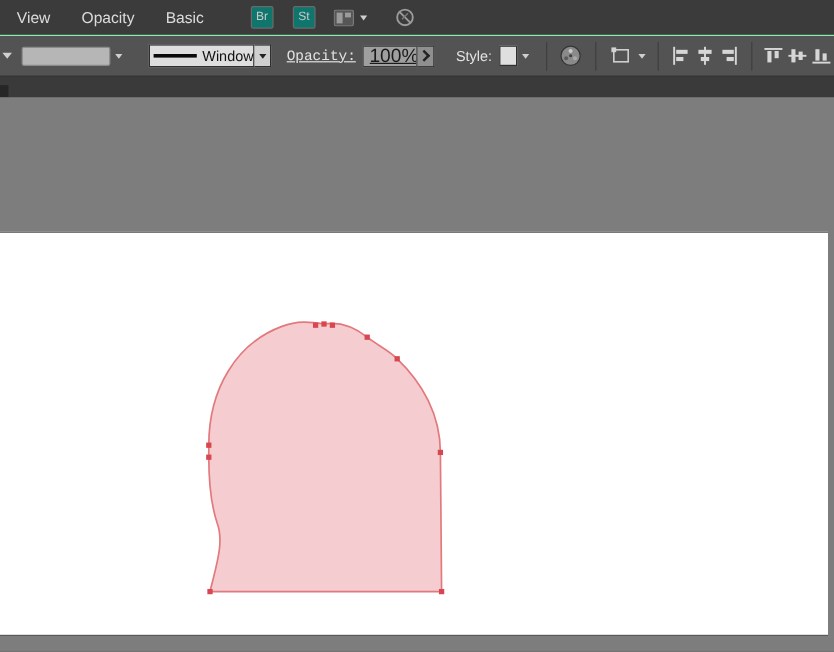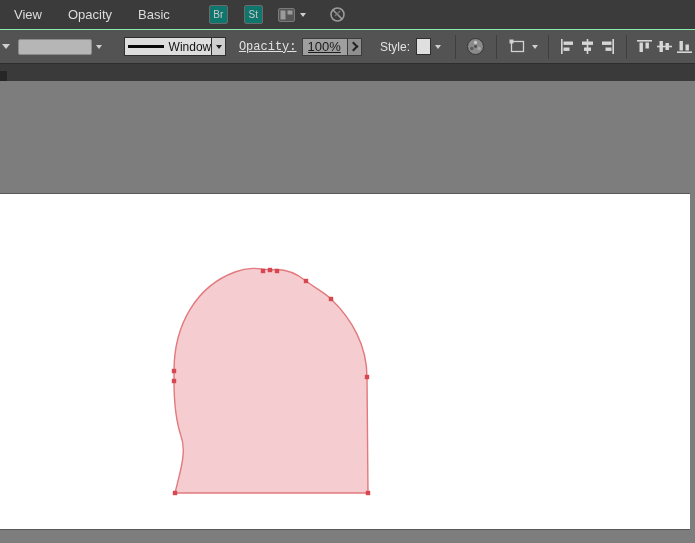--- a/index.html
+++ b/index.html
@@ -49,21 +49,21 @@
     width:16px;height:19px;background:#cfcfcf;border:1px solid #2f2f2f;
     border-left:none;box-sizing:border-box;display:flex;align-items:center;
     justify-content:center;
   }
   .chev.dark{border-top-color:#222;}
   .label-link{margin-left:13px;text-decoration:underline;color:#e2e2e2;font-family:Liberation Mono, monospace;}
   .label-plain{margin-left:18px;color:#e2e2e2;}
   .opacity-field{
     width:46px;height:18px;margin-left:5px;background:#9f9f9f;
     border:1px solid #3c3c3c;box-sizing:border-box;color:#1a1a1a;
-    font-size:13px;font-family:"Liberation Sans",sans-serif;padding:0 0 0 5px;text-decoration:underline;
+    font-size:16px;font-family:"Liberation Sans",sans-serif;padding:0 0 0 5px;text-decoration:underline;
   }
   .spin-btn{
     width:17px;height:18px;background:#8f8f8f;border:1px solid #3c3c3c;
     border-left:none;box-sizing:border-box;display:flex;align-items:center;
     justify-content:center;
   }
   .chev-right{
     width:5px;height:5px;border-top:2px solid #222;border-right:2px solid #222;
     transform:rotate(45deg);margin-right:2px;
   }

